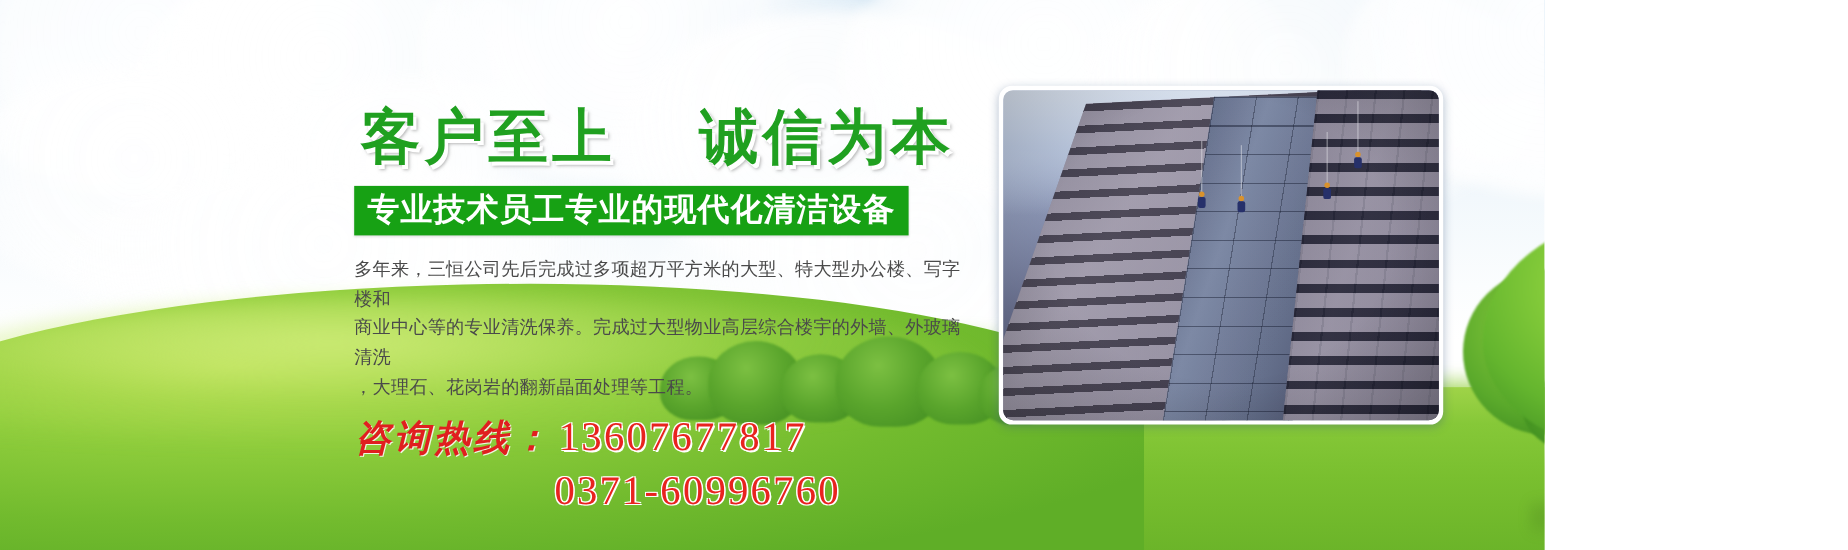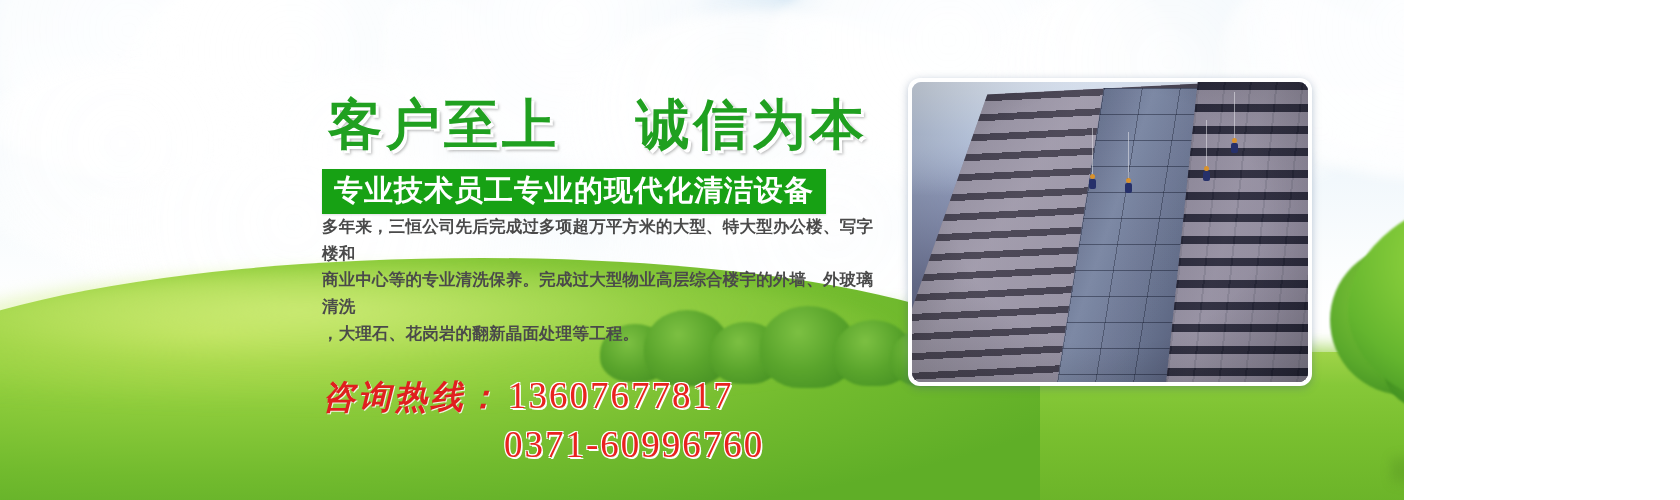--- a/index.html
+++ b/index.html
@@ -160,30 +160,30 @@
     font-size:29px;
     font-weight:bold;
     letter-spacing:1px;
     padding:6px 12px 8px 12px;
     line-height:1.08;
     white-space:nowrap;
     box-shadow:0 1px 2px rgba(0,0,0,0.12);
   }
 
   .paragraph {
+    margin-top:18px;
     width:565px;
     font-size:16.5px;
     line-height:1.62;
     color:#4a4a4a;
     letter-spacing:0.2px;
-    font-weight:bold;
   }
   .paragraph p { margin:0; }
 
-  .phones { margin-top:26px; }
+  .phones { margin-top:10px; }
   .phone-row {
     display:flex; align-items:baseline;
     line-height:1.18;
   }
   .phone-label {
     font-family:"DejaVu Serif","Liberation Serif",serif;
     font-style:italic;
     font-weight:bold;
     font-size:33px;
     color:#e01f1f;

